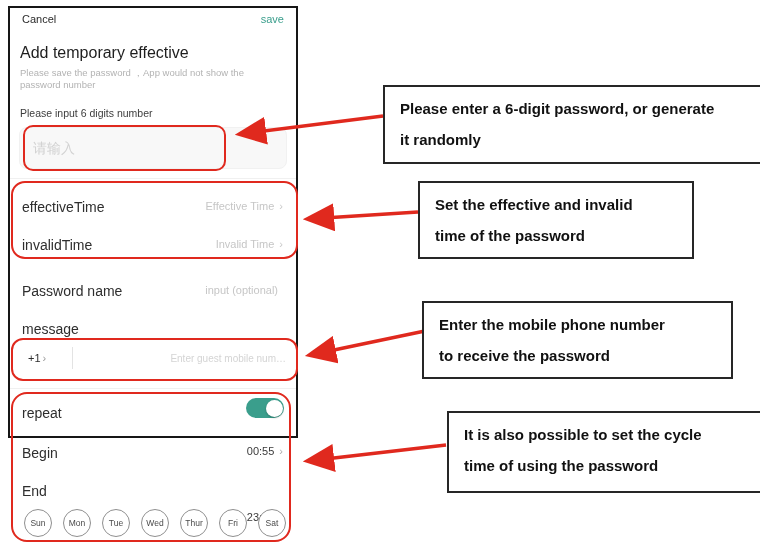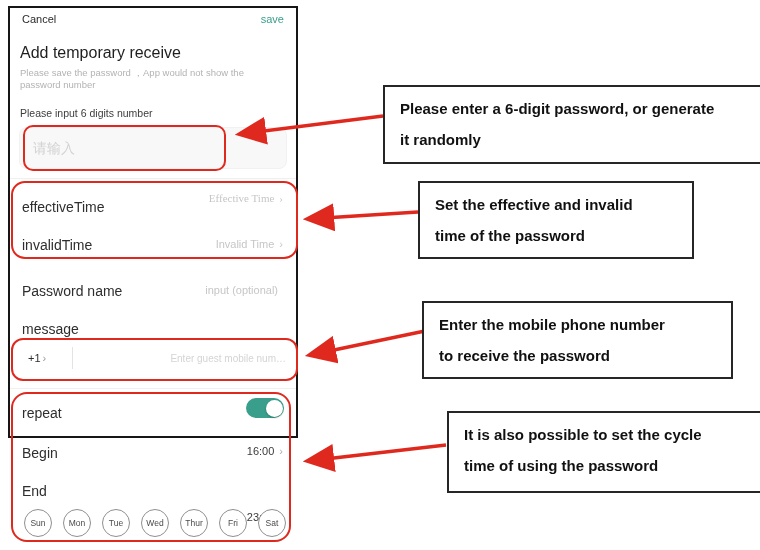--- a/index.html
+++ b/index.html
@@ -67,30 +67,30 @@
 </style>
 </head>
 <body>
 
 <div class="stage">
 
   <div class="phone">
     <span class="navbar-cancel">Cancel</span>
     <span class="navbar-save">save</span>
 
-    <div class="page-title">Add temporary receive</div>
+    <div class="page-title">Add temporary effective</div>
     <div class="page-subtitle">Please save the password ，App would not show the password number</div>
 
     <div class="field-label">Please input 6 digits number</div>
     <input class="pw-input" type="text" placeholder="请输入" style="">
 
     <div class="hairline" style="top:170px;"></div>
 
     <div class="row-label" style="top:191px;">effectiveTime</div>
-    <div class="row-value" style="top:184px;font-family:Liberation Serif, serif;">
+    <div class="row-value" style="top:192px;">
       <span>Effective Time</span><span class="chev">›</span>
     </div>
 
     <div class="row-label" style="top:229px;">invalidTime</div>
     <div class="row-value" style="top:230px;">
       <span>Invalid Time</span><span class="chev">›</span>
     </div>
 
     <div class="row-label" style="top:275px;">Password name</div>
     <div class="row-value" style="top:276px;right:18px;">input  (optional)</div>
@@ -105,21 +105,21 @@
 
     <div class="hairline" style="top:380px;"></div>
 
     <div class="row-label" style="top:397px;">repeat</div>
     <div class="toggle">
         <div class="knob"></div>
       </div>
 
     <div class="row-label" style="top:437px;">Begin</div>
     <div class="row-value dark" style="top:437px;">
-      <span>16:00</span><span class="chev">›</span>
+      <span>00:55</span><span class="chev">›</span>
     </div>
 
     <div class="row-label" style="top:475px;">End</div>
     <div class="row-value dark" style="top:475px;margin-top:28px;">
       <span>23:59</span><span class="chev">›</span>
     </div>
 
     <div class="days">
       <div class="day-chip">Sun</div>
       <div class="day-chip">Mon</div>

